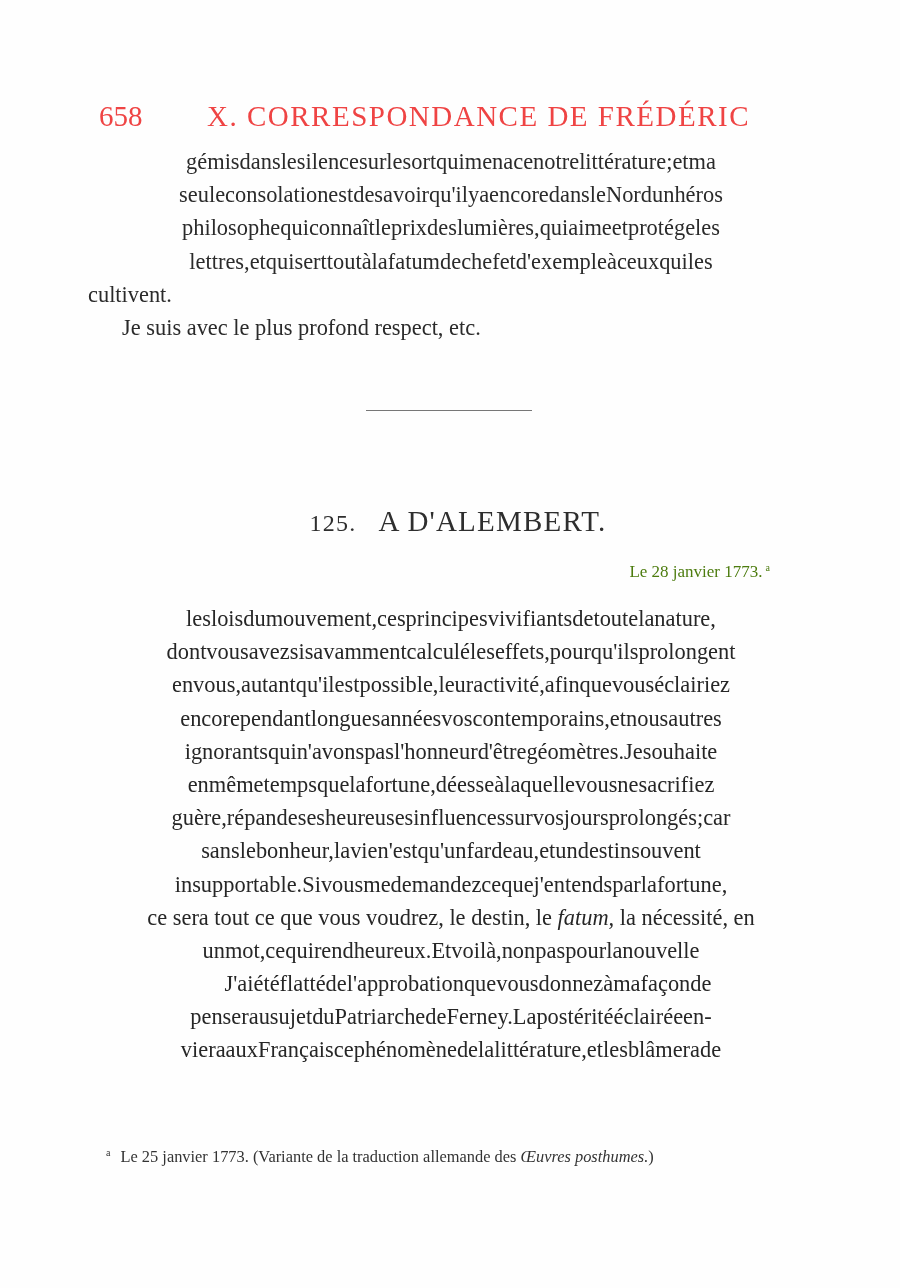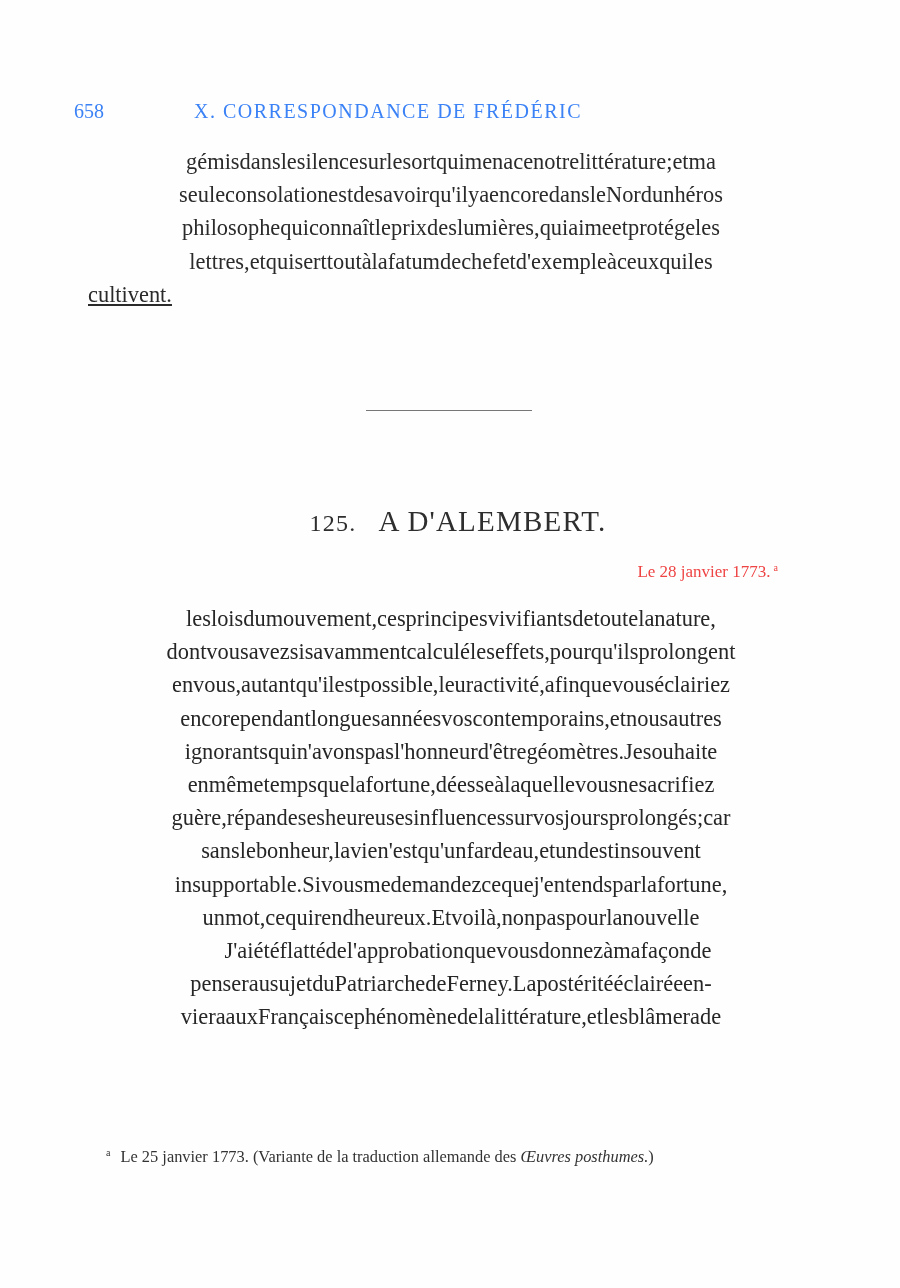--- a/index.html
+++ b/index.html
@@ -3,45 +3,45 @@
 <meta charset="utf-8">
 <style>
   html, body { margin: 0; padding: 0; }
   body {
     width: 900px; height: 1288px; background: #fefefe; overflow: hidden;
     font-family: "Liberation Serif", "DejaVu Serif", serif; color: #2a2a2a;
     position: relative;
   }
   .page { position: absolute; left: 0; top: 0; width: 900px; height: 1288px; }
   .running-head {
-    position: absolute; top: 100px; left: 74px; width: 740px; height: 34px;
-    font-size: 20px; letter-spacing: 1.5px; color: #3b82f6;
+    position: absolute; top: 100px; left: 99px; width: 740px; height: 34px;
+    font-size: 29px; letter-spacing: 1.5px; color: #ef4444;
   }
   .running-head .pno { position: absolute; left: 0; top: 0; letter-spacing: 0; }
-  .running-head .rtitle { position: absolute; left: 108px; top: 0; margin-left: 12px; }
+  .running-head .rtitle { position: absolute; left: 108px; top: 0; }
   .text {
     position: absolute; left: 88px; width: 726px;
     font-size: 22.4px; text-align: justify; text-align-last: justify;
   }
   .line { height: 33.2px; line-height: 33.2px; white-space: nowrap; display: flex; justify-content: center; }
-  .line.last { justify-content: flex-start; text-decoration: underline; }
+  .line.last { justify-content: flex-start; }
   .line span.w { display: inline-block; }
   .line.indent { padding-left: 34px; }
   .prev { top: 145px; }
   .body2 { top: 602px; color: #262626; }
   .rule {
     position: absolute; top: 410px; left: 366px; width: 166px; height: 1px; background: #777;
   }
   .heading {
     position: absolute; top: 505px; left: 0; width: 900px; text-align: center;
     font-size: 29px; letter-spacing: 1.2px; color: #2e2e2e; margin-left: 8px;
   }
   .heading .num { font-size: 24px; margin-right: 22px; }
   .dateline {
-    position: absolute; top: 562px; right: 122px; font-size: 17px; color: #ef4444;
+    position: absolute; top: 562px; right: 130px; font-size: 17px; color: #4d7c0f;
   }
   sup.mark { font-size: 10px; vertical-align: 6px; margin-left: 3px; }
   .dropcap { font-size: 30px; font-weight: bold; }
   .footnote {
     position: absolute; top: 1147px; left: 106px; font-size: 16.4px; color: #333; text-align: right;
   }
   .footnote sup { font-size: 10px; vertical-align: 6px; margin-right: 10px; }
   i { font-style: italic; }
 </style>
 </head>
@@ -112,20 +112,21 @@
         <span class="w">de</span>
         <span class="w">chef</span>
         <span class="w">et</span>
         <span class="w">d'exemple</span>
         <span class="w">à</span>
         <span class="w">ceux</span>
         <span class="w">qui</span>
         <span class="w">les</span>
       </div>
     <div class="line last">cultivent.</div>
+    <div class="line last indent">Je suis avec le plus profond respect, etc.</div>
   </div>
 
   <div class="rule"></div>
 
   <div class="heading">
     <span class="num">125.</span><span>A D'ALEMBERT.</span>
   </div>
 
   <div class="dateline">
     <span>Le 28 janvier 1773.</span><sup class="mark">a</sup>
@@ -241,20 +242,23 @@
         <span class="w">me</span>
         <span class="w">demandez</span>
         <span class="w">ce</span>
         <span class="w">que</span>
         <span class="w">j'entends</span>
         <span class="w">par</span>
         <span class="w">la</span>
         <span class="w">fortune,</span>
       </div>
     <div class="line">
+      <span><span>ce sera tout ce que vous voudrez, le destin, le</span> <i>fatum,</i> <span>la nécessité, en</span></span>
+    </div>
+    <div class="line">
         <span class="w">un</span>
         <span class="w">mot,</span>
         <span class="w">ce</span>
         <span class="w">qui</span>
         <span class="w">rend</span>
         <span class="w">heureux.</span>
         <span class="w">Et</span>
         <span class="w">voilà,</span>
         <span class="w">non</span>
         <span class="w">pas</span>

